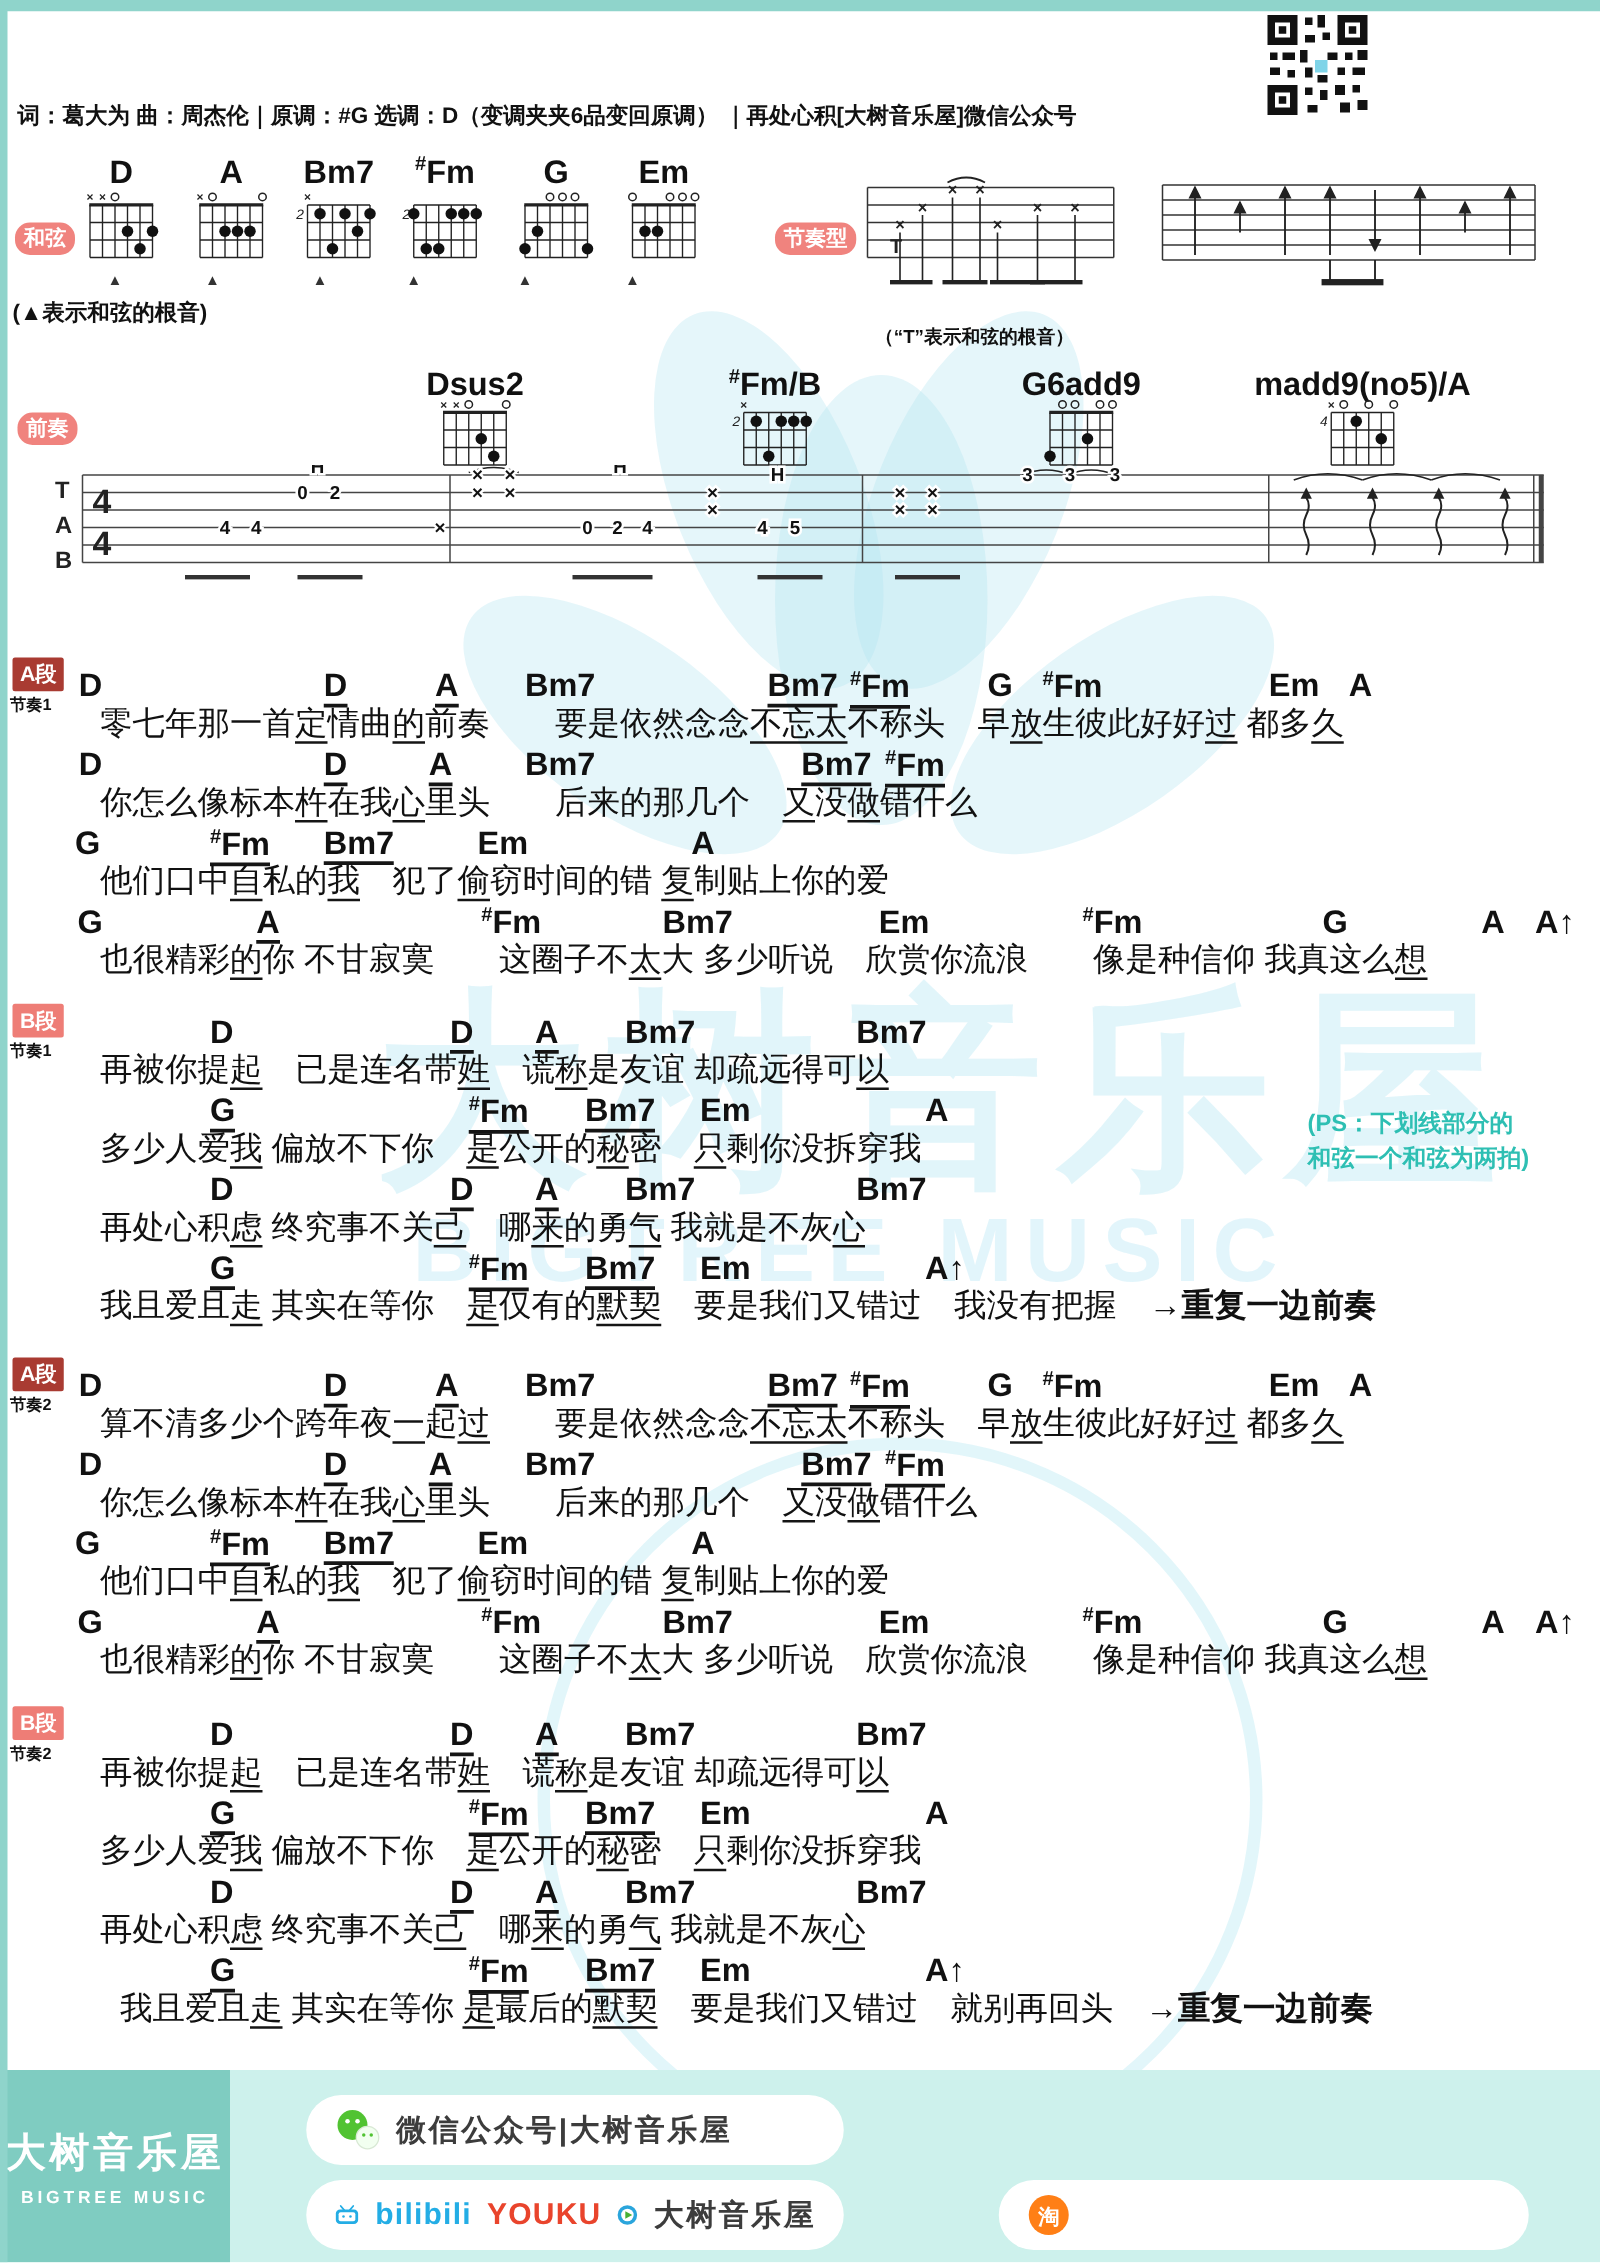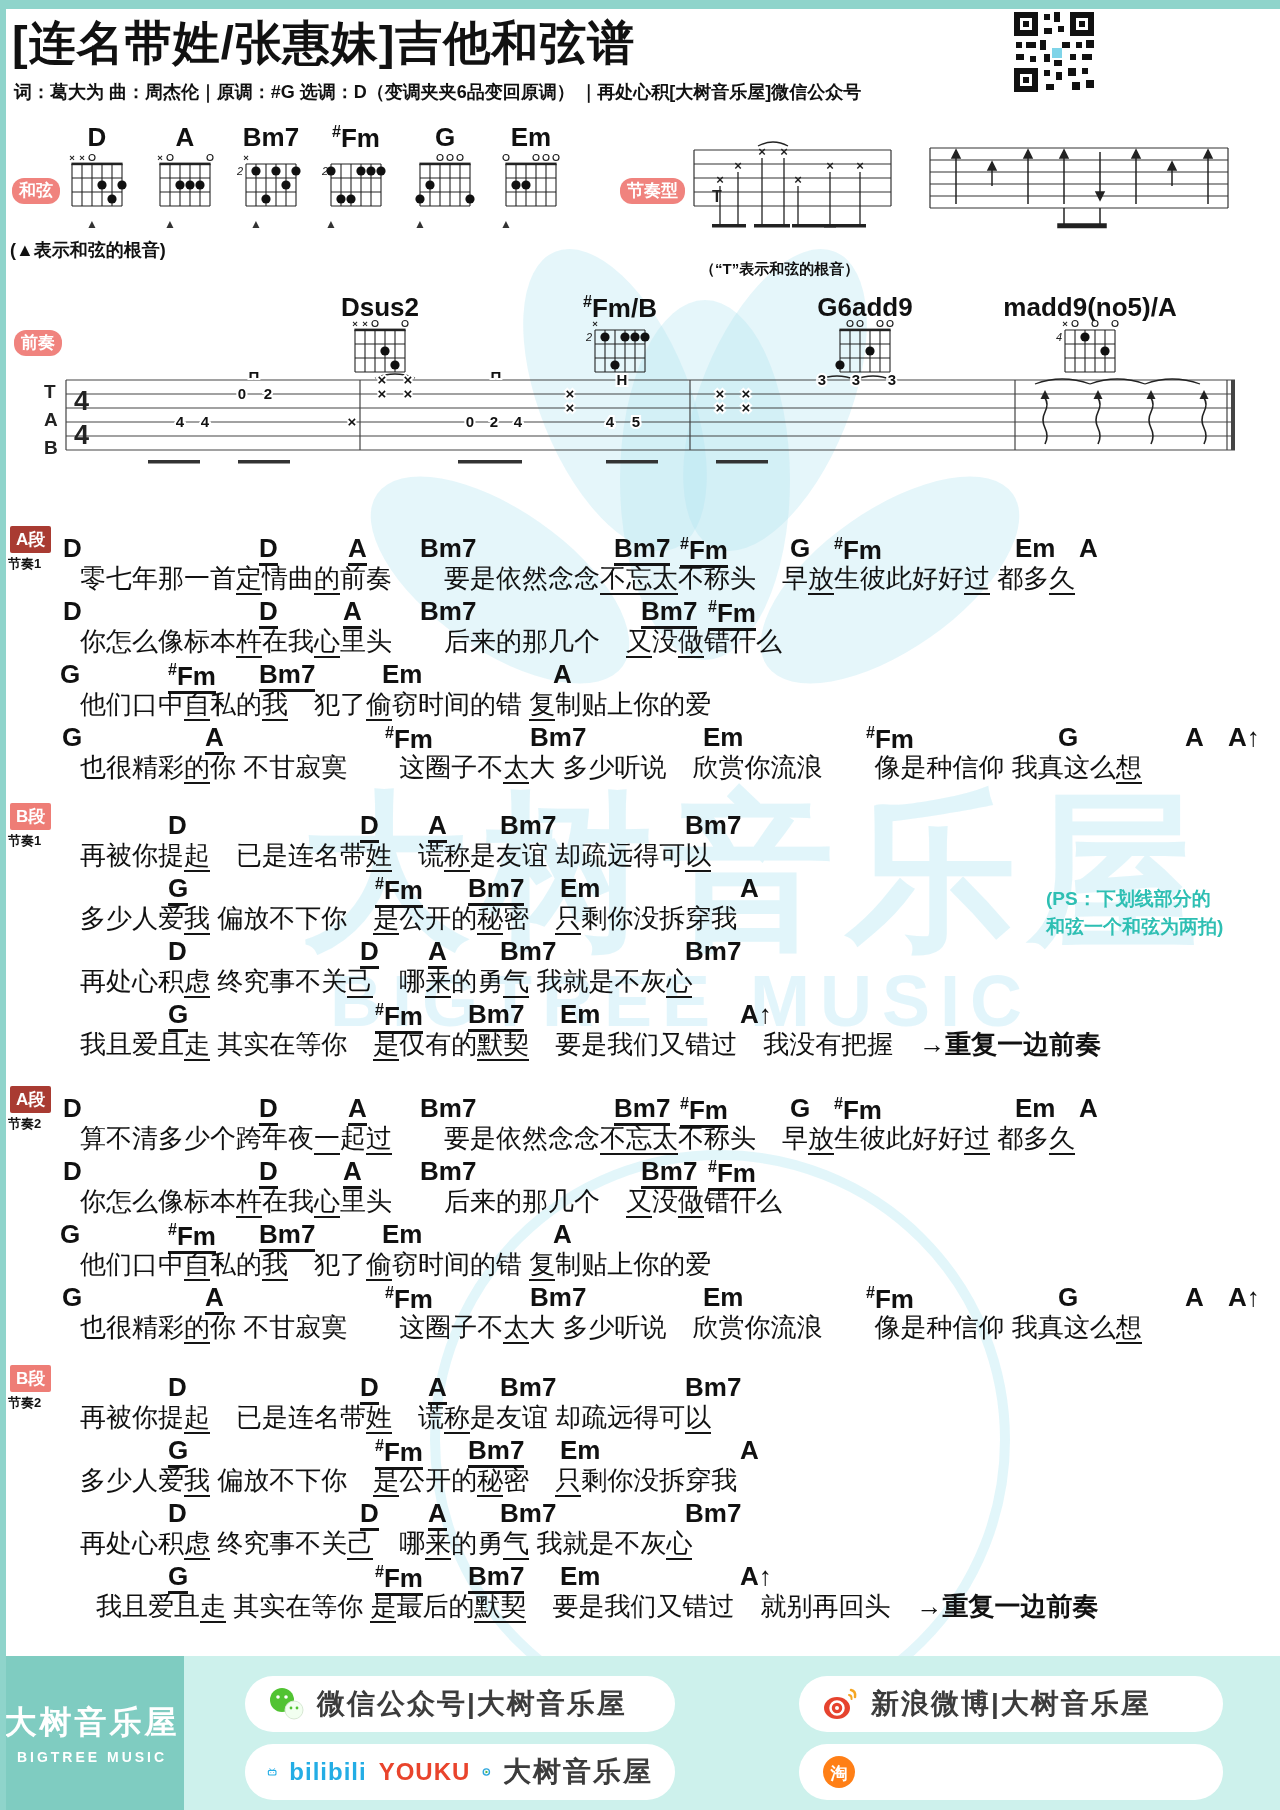--- a/index.html
+++ b/index.html
@@ -41,21 +41,21 @@
   .ps{position:absolute;z-index:2;color:#2ebfb3;font-size:19px;font-weight:700;white-space:nowrap;}
 
   
   .footer{position:absolute;z-index:4;left:0;top:1656px;width:1280px;height:154px;background:#cdf1ec;}
   .flogo{position:absolute;left:0;top:0;width:184px;height:154px;background:#7fccc1;color:#fff;
          display:flex;flex-direction:column;justify-content:center;align-items:center;}
   .flogo-cn{font-size:32px;font-weight:900;letter-spacing:3px;}
   .flogo-en{font-size:14px;font-weight:700;letter-spacing:3px;margin-top:4px;}
   .pill{position:absolute;height:56px;background:#fff;border-radius:28px;display:flex;align-items:center;
         padding:0 22px;gap:12px;box-sizing:border-box;}
-  .pill-text{font-size:28px;color:#3c3c3c;font-weight:600;letter-spacing:2px;white-space:nowrap;}
+  .pill-text{font-size:24px;color:#3c3c3c;font-weight:600;letter-spacing:2px;white-space:nowrap;}
   .bili-word{font-size:24px;color:#23ade5;font-weight:800;letter-spacing:1px;}
   .youku-word{font-size:24px;color:#e9442c;font-weight:800;letter-spacing:1px;}
   svg text{font-family:"Liberation Sans","DejaVu Sans",sans-serif;}
   .tabtxt{font-size:15px;font-weight:700;stroke:#fff;stroke-width:4px;paint-order:stroke;}
 </style>
 </head>
 <body>
 
 <div id="page">
 
@@ -66,21 +66,20 @@
     <div class="petal" style="left:430px;top:430px;width:140px;height:300px;transform:rotate(-55deg);"></div>
     <div class="petal" style="left:820px;top:430px;width:140px;height:300px;transform:rotate(55deg);"></div>
     <div class="wm-cn">大树音乐屋</div>
     <div class="wm-en">BIGTREE MUSIC</div>
     <div class="wm-ring"></div>
   </div>
 
   <div class="topbar"></div>
   <div class="leftbar"></div>
 
-  <div class="z title">[连名带姓/张惠妹]吉他和弦谱</div>
   <div class="z meta">词：葛大为  曲：周杰伦｜原调：#G  选调：D（变调夹夹6品变回原调） ｜再处心积[大树音乐屋]微信公众号</div>
 
   <svg class="z" style="left:1010px;top:8px;" width="88" height="88" viewBox="0 0 88 88">
     <rect width="88" height="88" fill="#fff"></rect>
     <g fill="#111">
       <rect x="4" y="4" width="24" height="24"></rect>
         <rect x="60" y="4" width="24" height="24"></rect>
         <rect x="4" y="60" width="24" height="24"></rect>
       <rect x="34" y="6" width="6" height="6"></rect>
         <rect x="44" y="4" width="6" height="10"></rect>
@@ -628,30 +627,20 @@
       </svg>
       <span class="bili-word">bilibili</span>
       <span class="youku-word">YOUKU</span>
       <svg width="32" height="32" viewBox="0 0 32 32">
         <circle cx="16" cy="16" r="14" fill="#2aa5dc"></circle>
           <circle cx="16" cy="16" r="9" fill="#fff"></circle>
         <path d="M13,10.5 L23,16 L13,21.5 z" fill="#46b035"></path>
       </svg>
       <span class="pill-text">大树音乐屋</span>
     </div>
-    <div class="pill" style="left:799px;top:20px;width:424px;">
-      <svg width="38" height="36" viewBox="0 0 38 36">
-        <path d="M30,4 q5,1 4,7" fill="none" stroke="#f5a623" stroke-width="2.5" stroke-linecap="round"></path>
-        <path d="M28,9 q3,0.5 2.5,4" fill="none" stroke="#f5a623" stroke-width="2" stroke-linecap="round"></path>
-        <ellipse cx="16" cy="22" rx="13" ry="11" fill="#e6432e"></ellipse>
-        <circle cx="16" cy="22" r="6.5" fill="none" stroke="#fff" stroke-width="2.5"></circle>
-        <circle cx="16" cy="22" r="2" fill="#fff"></circle>
-      </svg>
-      <span class="pill-text">新浪微博|大树音乐屋</span>
-    </div>
     <div class="pill" style="left:799px;top:88px;width:424px;">
       <svg width="36" height="36" viewBox="0 0 36 36">
         <circle cx="18" cy="18" r="16" fill="#ff7f16"></circle>
         <text x="18" y="25" font-size="17" font-weight="800" fill="#fff" text-anchor="middle">淘</text>
       </svg>
     </div>
   </div>
 </div>
 
 </body></html>

